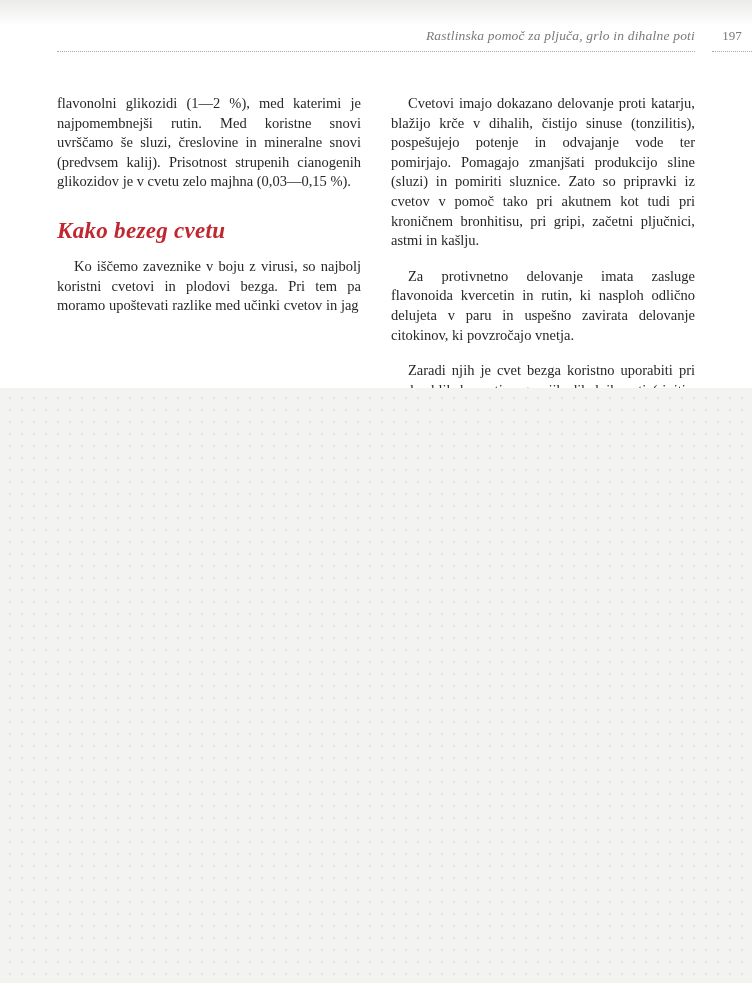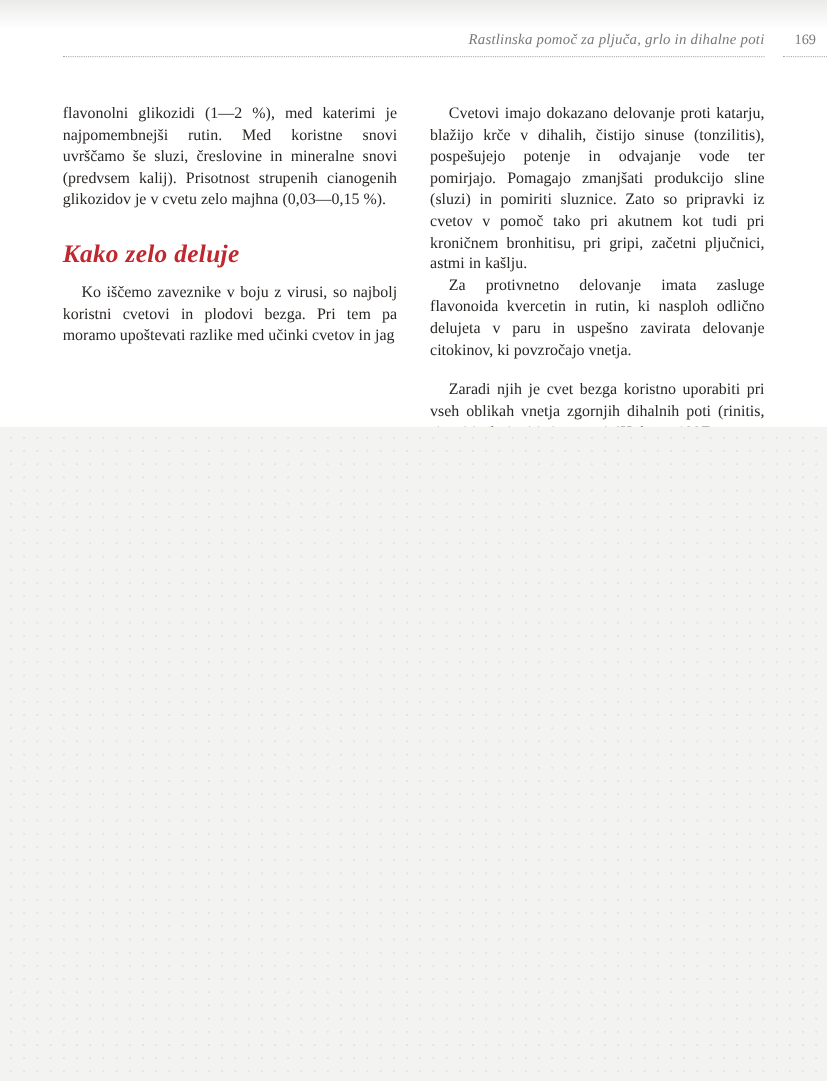--- a/index.html
+++ b/index.html
@@ -69,21 +69,21 @@
     font-size: 14.5px;
     line-height: 19.6px;
     color: var(--body-text, #2a2725);
     text-align: justify;
     hyphens: auto;
     -webkit-hyphens: auto;
   }
   .para.indent { text-indent: 17px; }
   .para + .para { margin-top: 13px; }
   .col .para.flush + .para { margin-top: 13px; }
-  .col-right .para + .para { margin-top: 0; }
+  .col-right .para + .para { margin-top: 16px; }
   .col-right .para.gap-before { margin-top: 16px; }
   .heading {
     margin: 26px 0 13px 0;
     font-style: italic;
     font-weight: 600;
     font-size: 23px;
     letter-spacing: 0.3px;
     color: var(--heading-red, #c0272e);
   }
   
@@ -100,29 +100,29 @@
 </head>
 <body>
 
 <div class="page">
 
   <div class="white-zone">
     <div class="top-fade"></div>
 
     <div class="header">
       <div class="header-title">Rastlinska pomoč za pljuča, grlo in dihalne poti</div>
-      <div class="header-page">169</div>
+      <div class="header-page">197</div>
       <div class="header-right-pad"></div>
     </div>
 
     <div class="columns">
 
       <div class="col col-left">
         <p class="para flush">flavonolni glikozidi (1—2 %), med katerimi je najpomembnejši rutin. Med koristne snovi uvrščamo še sluzi, čreslovine in mineralne snovi (predvsem kalij). Prisotnost strupenih cianogenih glikozidov je v cvetu zelo majhna (0,03—0,15 %).</p>
-        <h2 class="heading">Kako zelo deluje</h2>
+        <h2 class="heading">Kako bezeg cvetu</h2>
         <p class="para indent">Ko iščemo zaveznike v boju z virusi, so najbolj koristni cvetovi in plodovi bezga. Pri tem pa moramo upoštevati razlike med učinki cvetov in jag</p>
       </div>
 
       <div class="col col-right">
         <p class="para indent">Cvetovi imajo dokazano delovanje proti katarju, blažijo krče v dihalih, čistijo sinuse (tonzilitis), pospešujejo potenje in odvajanje vode ter pomirjajo. Pomagajo zmanjšati produkcijo sline (sluzi) in pomiriti sluznice. Zato so pripravki iz cvetov v pomoč tako pri akutnem kot tudi pri kroničnem bronhitisu, pri gripi, začetni pljučnici, astmi in kašlju.</p>
         <p class="para indent">Za protivnetno delovanje imata zasluge flavonoida kvercetin in rutin, ki nasploh odlično delujeta v paru in uspešno zavirata delovanje citokinov, ki povzročajo vnetja.</p>
         <p class="para indent gap-before">Zaradi njih je cvet bezga koristno uporabiti pri vseh oblikah vnetja zgornjih dihalnih poti (rinitis, sinusitis, laringitis in astma) (<i>Holmes, 1997</i>).</p>
       </div>
 
     </div>

